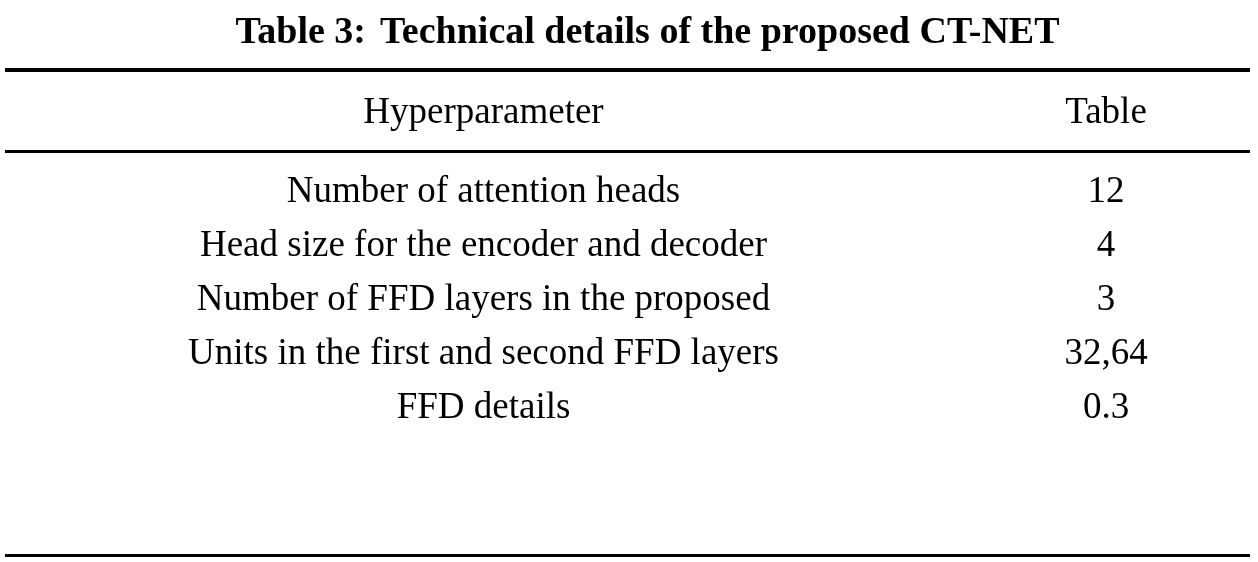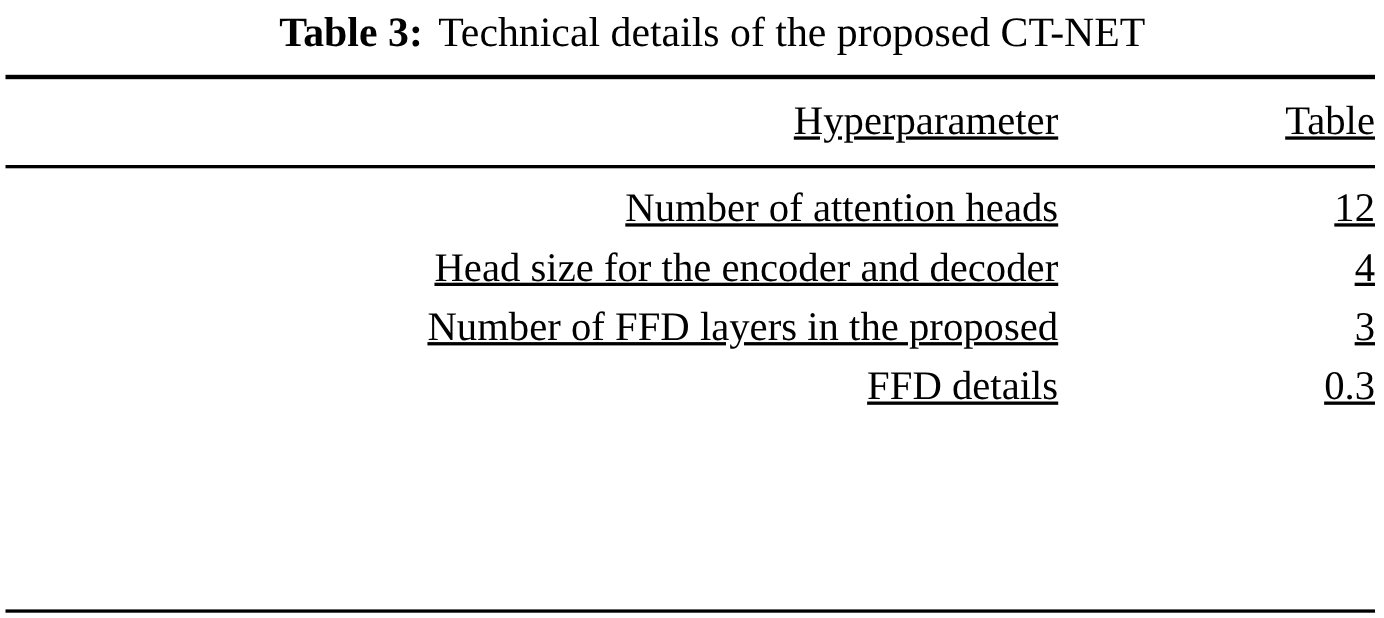--- a/index.html
+++ b/index.html
@@ -38,21 +38,21 @@
   }
   .caption-label {
     font-weight: bold;
     margin-left: 37px;
   }
   .caption-gap {
     display: inline-block;
     width: 14px;
   }
   .caption-text {
-    font-weight: normal;
+    font-weight: bold;
   }
 
   
   .rule {
     position: absolute;
     left: 5px;
     width: 1245px;
     background: #000000;
   }
   .rule-top    { top: 68px;  height: 4px; }
@@ -65,25 +65,24 @@
     left: 5px;
     top: 72px;
     width: 1245px;
     border-collapse: collapse;
     font-size: 37px;
   }
   .tbl th,
   .tbl td {
     padding: 0;
     margin: 0;
-    text-align: right;
+    text-align: center;
     vertical-align: baseline;
     font-weight: normal;
     white-space: nowrap;
-    text-decoration: underline;
   }
   .col-key   { width: 957px; }
   .col-value { width: 288px; }
 
   .head-row th {
     height: 78px;
     line-height: 78px;
   }
   .body-row:first-child td {
     padding-top: 13px;
@@ -124,19 +123,23 @@
       </tr>
       <tr class="body-row">
         <td>Head size for the encoder and decoder</td>
         <td>4</td>
       </tr>
       <tr class="body-row">
         <td>Number of FFD layers in the proposed</td>
         <td>3</td>
       </tr>
       <tr class="body-row">
+        <td>Units in the first and second FFD layers</td>
+        <td>32,64</td>
+      </tr>
+      <tr class="body-row">
         <td>FFD details</td>
         <td>0.3</td>
       </tr>
     </tbody>
   </table>
 
 </div>
 
 </body></html>

